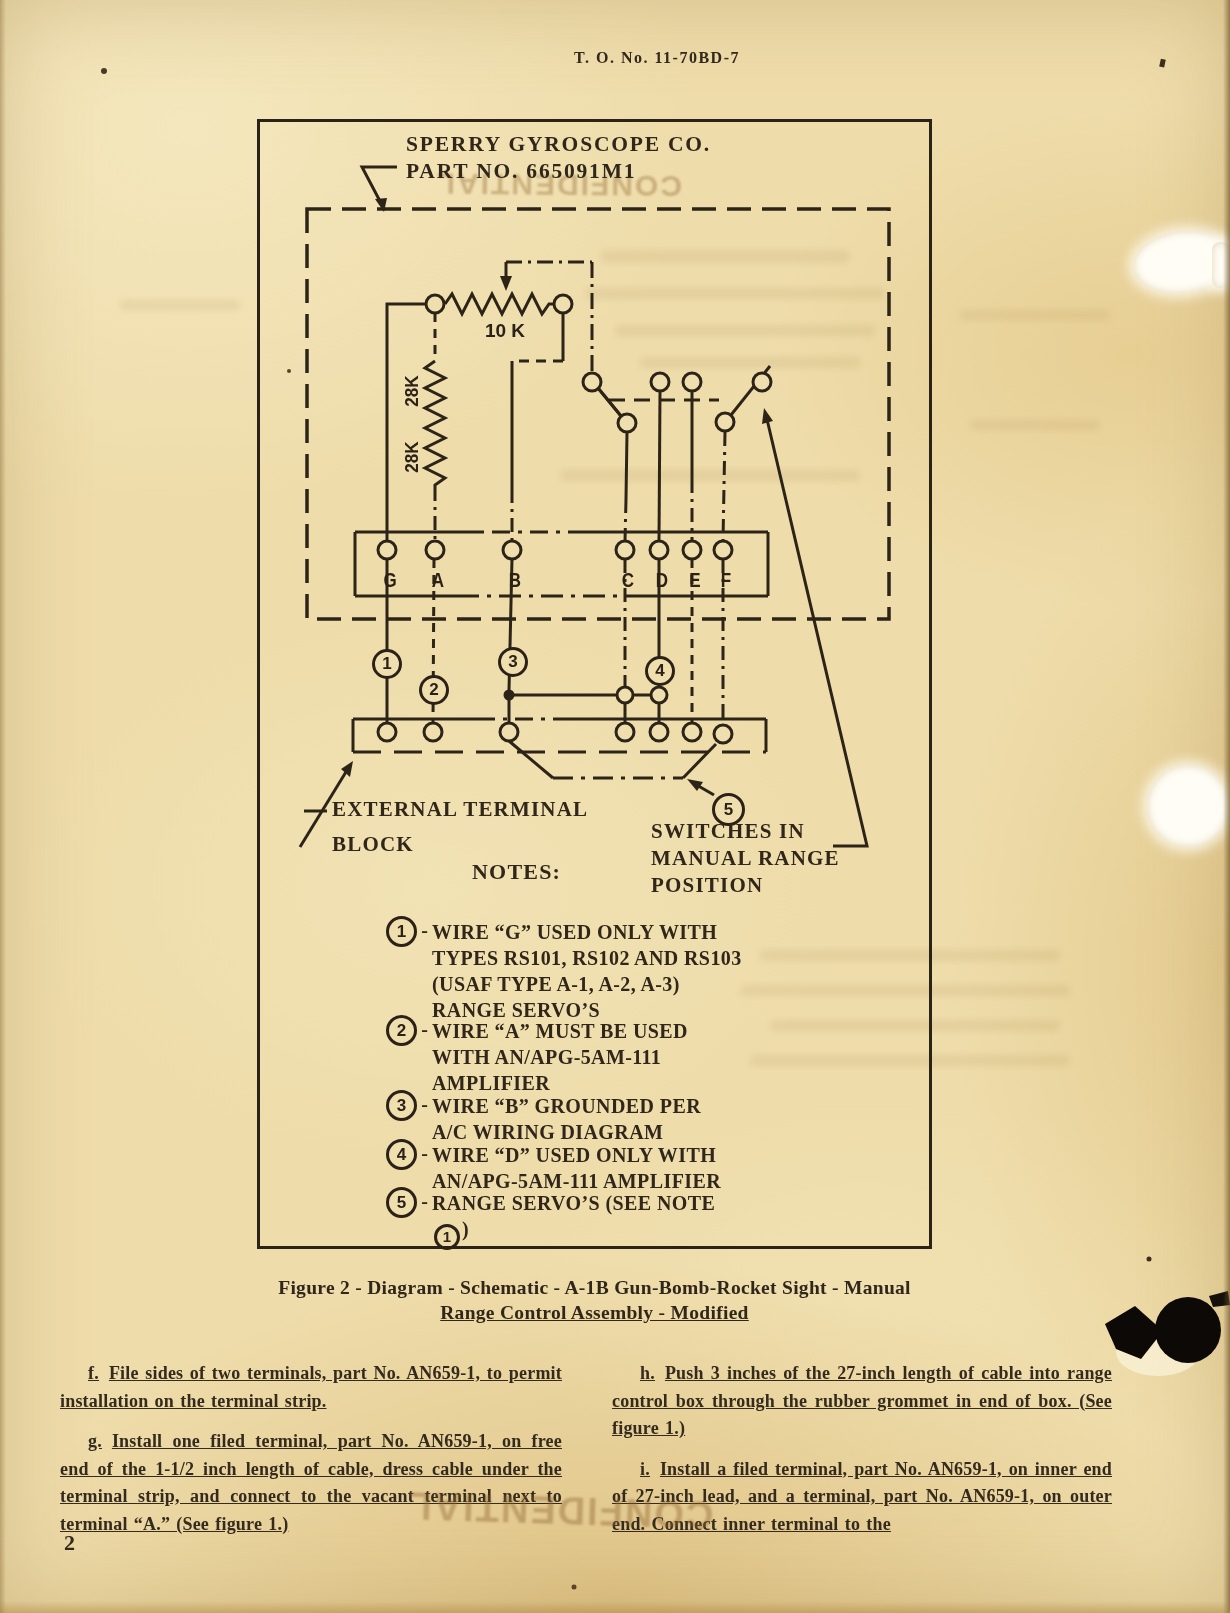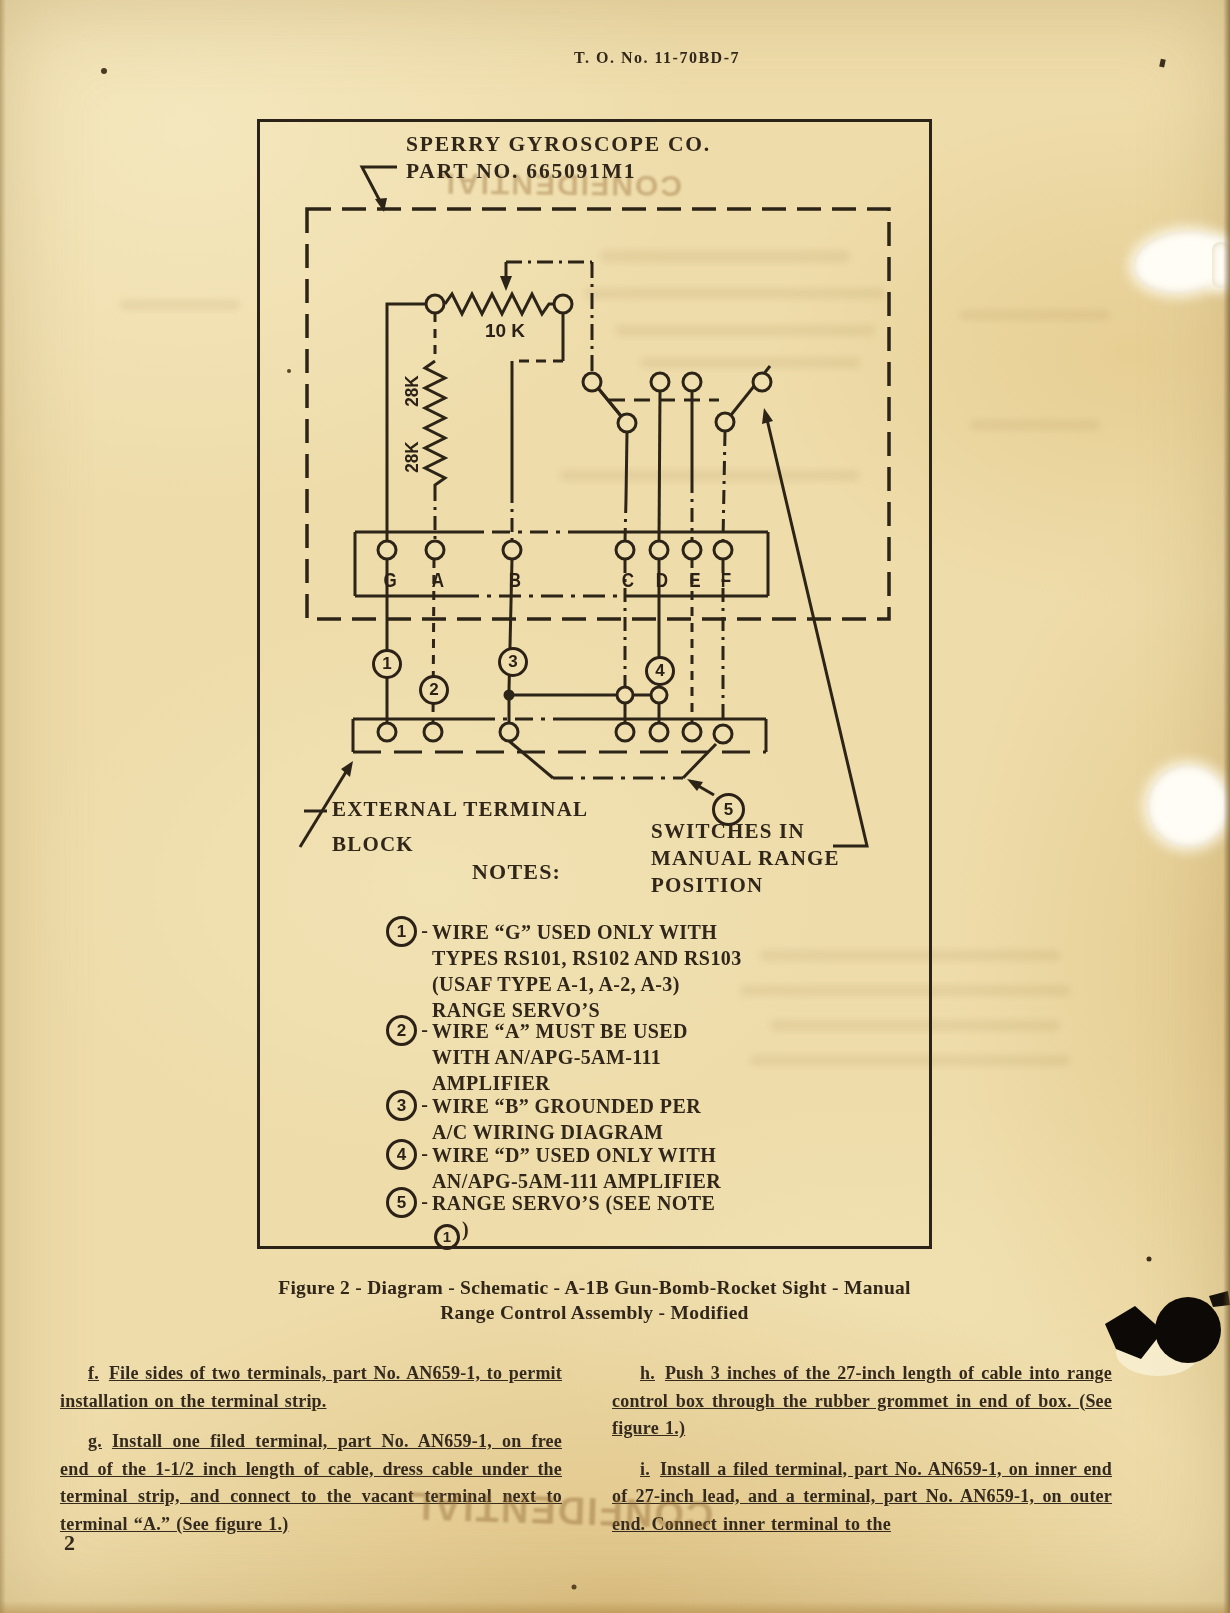--- a/index.html
+++ b/index.html
@@ -333,21 +333,21 @@
       <span class="note-dash">-</span>
       <div class="note-lines">
         <div><span>RANGE SERVO’S (SEE NOTE</span><span class="iref">
               <span>1</span>
             </span><span>)</span></div>
       </div>
     </div>
   </div>
 
   <div class="caption" style="top:1277px;">Figure 2 - Diagram - Schematic - A-1B Gun-Bomb-Rocket Sight - Manual</div>
-  <div class="caption" style="top:1302px;">Range Control Assembly - Modified</div>
+  <div class="caption" style="top:1302px;text-decoration:underline;">Range Control Assembly - Modified</div>
 
   <div class="col" style="left:60px;top:1360px;">
     <p><span class="plab">f.</span><span>File sides of two terminals, part No. AN659-1, to permit installation on the terminal strip.</span></p>
     <p><span class="plab">g.</span><span>Install one filed terminal, part No. AN659-1, on free end of the 1-1/2 inch length of cable, dress cable under the terminal strip, and connect to the vacant terminal next to terminal “A.” (See figure 1.)</span></p>
   </div>
   <div class="col" style="left:612px;top:1360px;width:500px;">
     <p><span class="plab">h.</span><span>Push 3 inches of the 27-inch length of cable into range control box through the rubber grommet in end of box. (See figure 1.)</span></p>
     <p><span class="plab">i.</span><span>Install a filed terminal, part No. AN659-1, on inner end of 27-inch lead, and a terminal, part No. AN659-1, on outer end. Connect inner terminal to the</span></p>
   </div>
 

